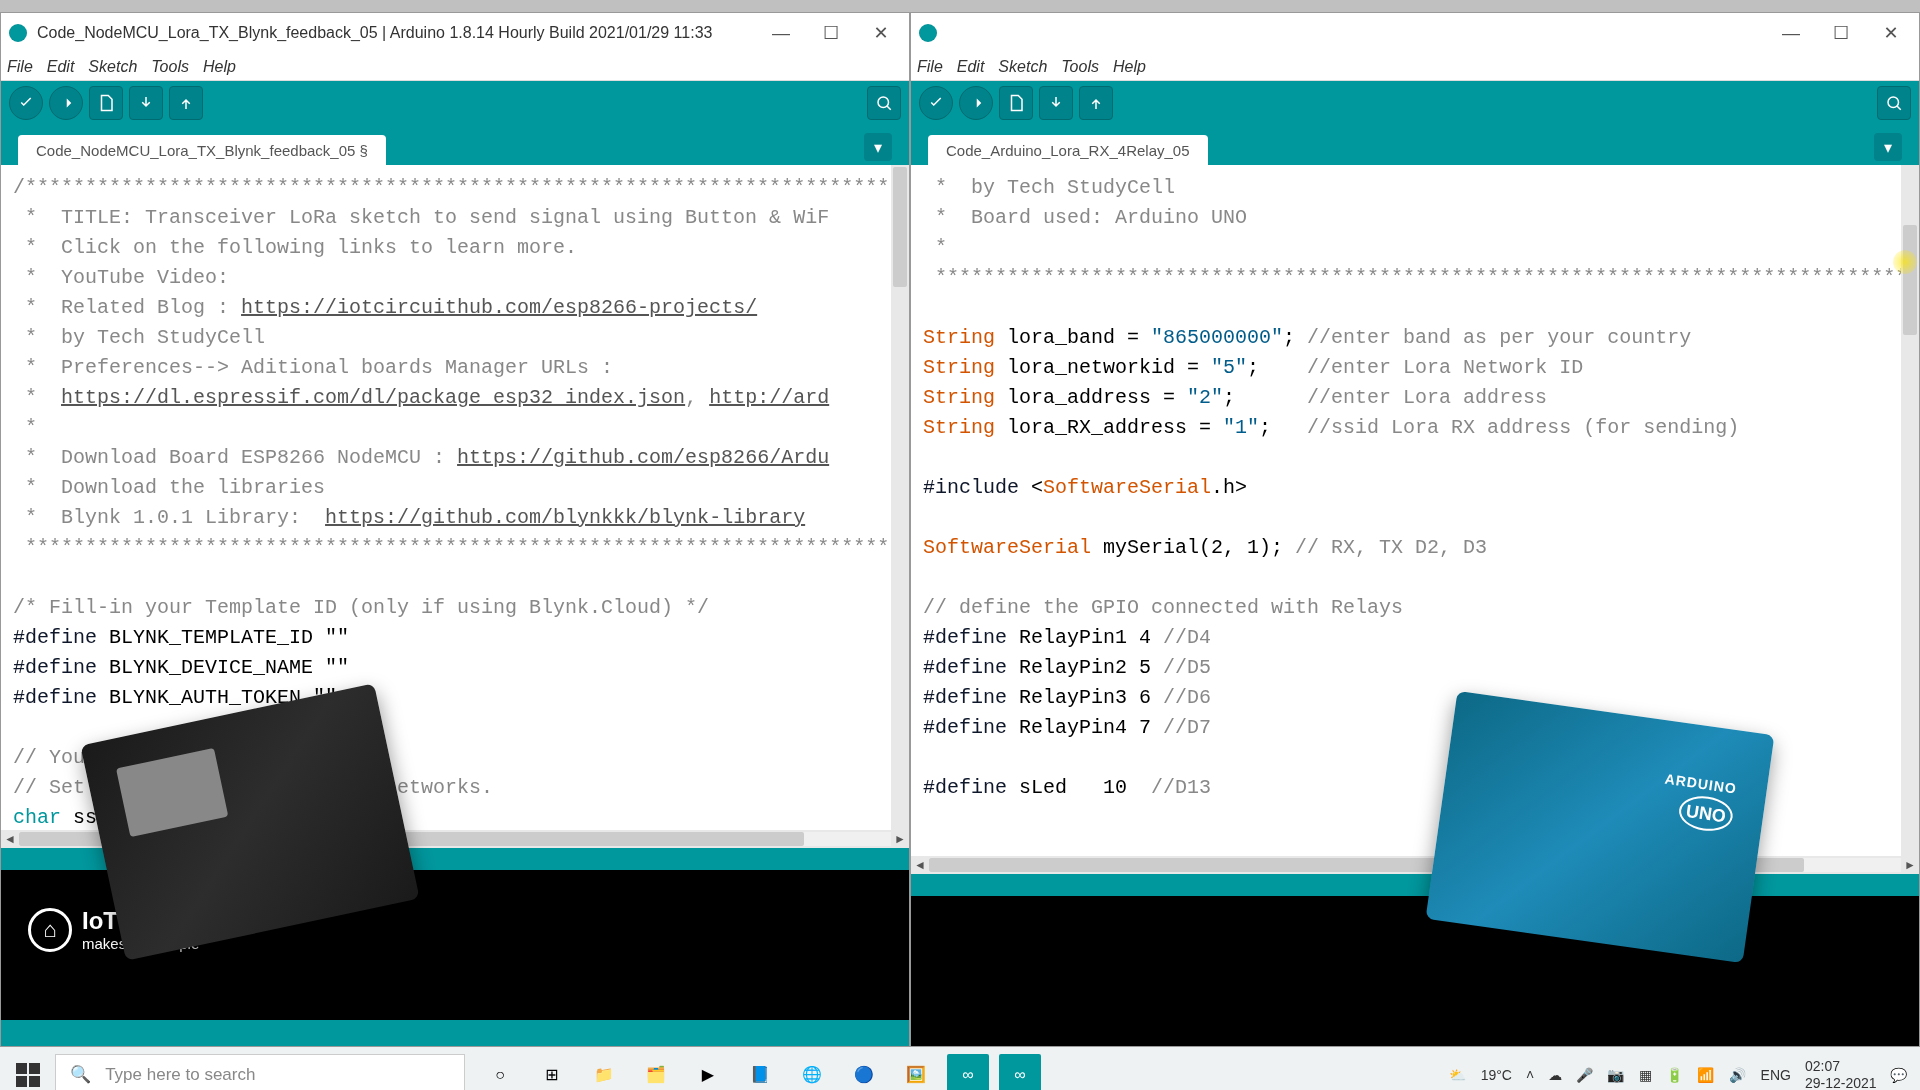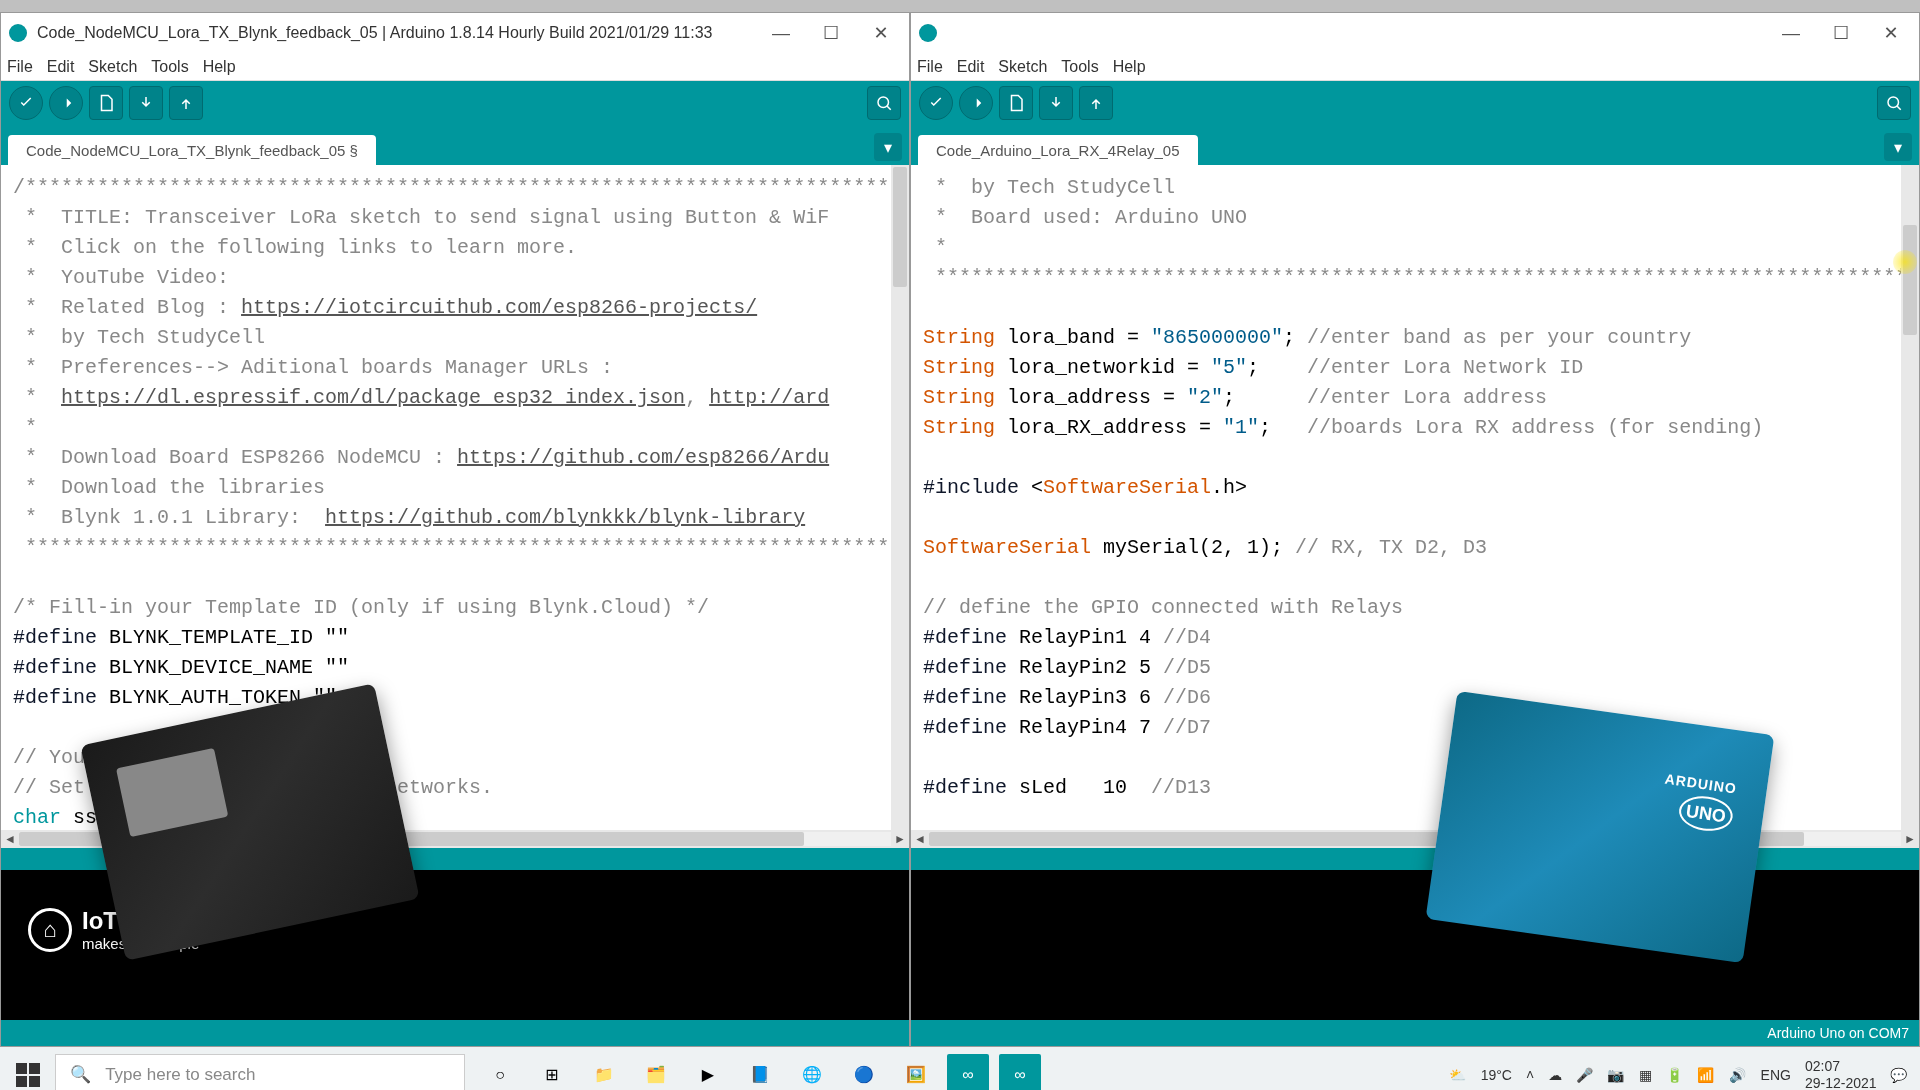--- a/index.html
+++ b/index.html
@@ -8,30 +8,30 @@
     
     .arduino-window { position: absolute; background: #fff; border: 1px solid #999; display: flex; flex-direction: column; }
     .left-win { left: 0; top: 0; width: 910px; height: 1035px; }
     .right-win { left: 910px; top: 0; width: 1010px; height: 1035px; }
     
     .titlebar { height: 40px; background: #fff; display: flex; align-items: center; padding: 0 8px; font-size: 16px; color: #333; }
     .titlebar-icon { width: 18px; height: 18px; background: radial-gradient(circle, #00979d 60%, #007780 100%); border-radius: 50%; margin-right: 10px; }
     .win-controls { margin-left: auto; display: flex; gap: 30px; padding-right: 10px; }
     .win-btn { width: 20px; height: 20px; display: flex; align-items: center; justify-content: center; font-size: 18px; color: #555; cursor: pointer; }
     
-    .menubar { height: 28px; background: #fff; display: flex; align-items: center; padding: 0 6px; font-size: 16px; gap: 14px; color: #333; border-bottom: 1px solid #ddd; }
+    .menubar { height: 28px; background: #fff; display: flex; align-items: center; padding: 0 6px; font-size: 16px; gap: 14px; color: #333; border-bottom: 1px solid #ddd; font-style: italic; }
     .menubar span { cursor: pointer; }
     
     .toolbar { height: 44px; background: #00979d; display: flex; align-items: center; padding: 0 8px; gap: 6px; }
     .tool-btn { width: 34px; height: 34px; background: #00838a; border: 1px solid #006b70; border-radius: 4px; display: flex; align-items: center; justify-content: center; color: #fff; cursor: pointer; }
     .tool-btn.round { border-radius: 50%; }
     .tool-btn svg { width: 18px; height: 18px; fill: #fff; }
     .toolbar .spacer { flex: 1; }
     
-    .tab-area { height: 40px; background: #00979d; display: flex; align-items: flex-end; padding: 0 7px; justify-content: space-between; }
+    .tab-area { height: 40px; background: #00979d; display: flex; align-items: flex-end; padding: 0 17px; justify-content: space-between; }
     .tab { background: #fff; height: 30px; padding: 0 18px; display: flex; align-items: center; font-size: 15px; color: #555; border-radius: 4px 4px 0 0; }
     .tab-dropdown { margin-left: auto; width: 28px; height: 28px; background: #00838a; border-radius: 4px; display: flex; align-items: center; justify-content: center; color: #fff; cursor: pointer; margin-bottom: 4px; }
     
     .editor-area { flex: 1; position: relative; background: #fff; overflow: hidden; }
     .code { font-family: "Courier New", monospace; font-size: 20px; line-height: 30px; padding: 8px 12px; white-space: pre; color: #000; }
     .code .comment { color: #888; }
     .code .link { color: #555; text-decoration: underline; }
     .code .keyword { color: #00979d; }
     .code .type { color: #d35400; }
     .code .define-word { color: #0f172a; }
@@ -233,21 +233,21 @@
           <div class="vthumb" style="top:60px;height:110px;"></div>
         </div>
 <div class="code"><span class="comment"> *  by Tech StudyCell</span>
 <span class="comment"> *  Board used: Arduino UNO</span>
 <span class="comment"> *</span>
 <span class="comment"> **********************************************************************************</span>
 <span></span>
 <span class="type">String</span><span> lora_band = </span><span class="string">"865000000"</span><span>; </span><span class="comment">//enter band as per your country</span>
 <span class="type">String</span><span> lora_networkid = </span><span class="string">"5"</span><span>;    </span><span class="comment">//enter Lora Network ID</span>
 <span class="type">String</span><span> lora_address = </span><span class="string">"2"</span><span>;      </span><span class="comment">//enter Lora address</span>
-<span class="type">String</span><span> lora_RX_address = </span><span class="string">"1"</span><span>;   </span><span class="comment">//boards Lora RX address (for sending)</span>
+<span class="type">String</span><span> lora_RX_address = </span><span class="string">"1"</span><span>;   </span><span class="comment">//ssid Lora RX address (for sending)</span>
 <span></span>
 <span class="define-word">#include</span><span> &lt;</span><span class="type">SoftwareSerial</span><span>.h&gt;</span>
 <span></span>
 <span class="type">SoftwareSerial</span><span> mySerial(2, 1); </span><span class="comment">// RX, TX D2, D3</span>
 <span></span>
 <span class="comment">// define the GPIO connected with Relays</span>
 <span class="define-word">#define</span><span> RelayPin1 4 </span><span class="comment">//D4</span>
 <span class="define-word">#define</span><span> RelayPin2 5 </span><span class="comment">//D5</span>
 <span class="define-word">#define</span><span> RelayPin3 6 </span><span class="comment">//D6</span>
 <span class="define-word">#define</span><span> RelayPin4 7 </span><span class="comment">//D7</span>
@@ -258,23 +258,20 @@
     </div>
     <div class="hscroll">
         <div class="arrow">◄</div>
         <div class="track">
           <div class="thumb"></div>
         </div>
         <div class="arrow">►</div>
       </div>
     <div class="status-green"></div>
     <div class="status-black"></div>
-    <div class="status-bottom">
-        <span>Arduino Uno on COM7</span>
-      </div>
   </div>
 
   <div class="highlight-dot"></div>
 
   <div class="board-img nodemcu"></div>
   <div class="board-img uno"></div>
 
   <div class="watermark">
     <div class="watermark-icon">⌂</div>
     <div class="watermark-text">

